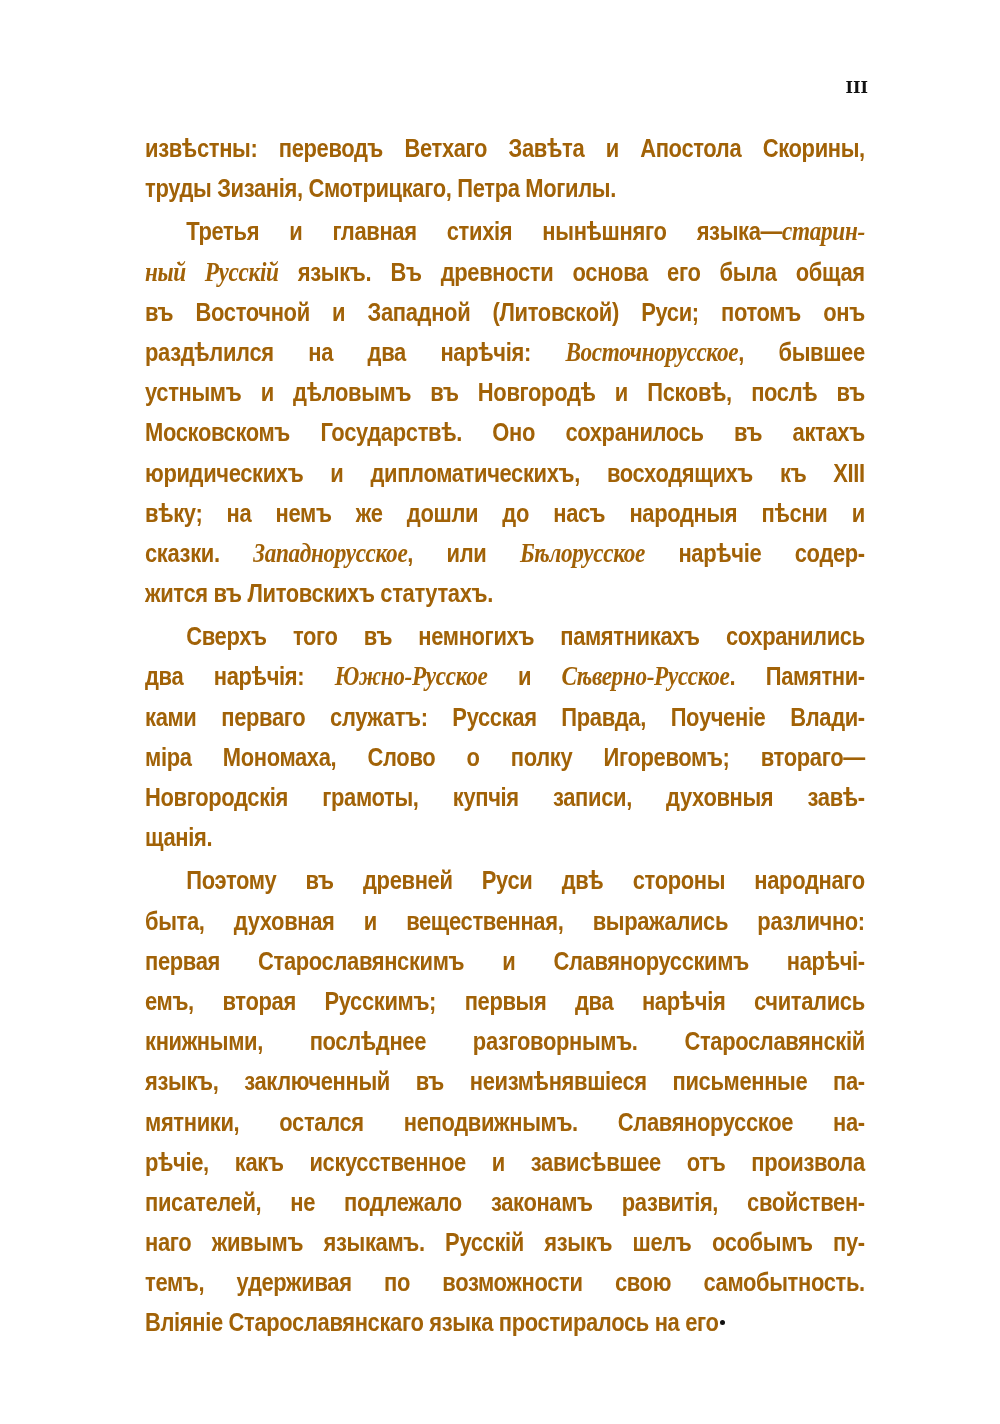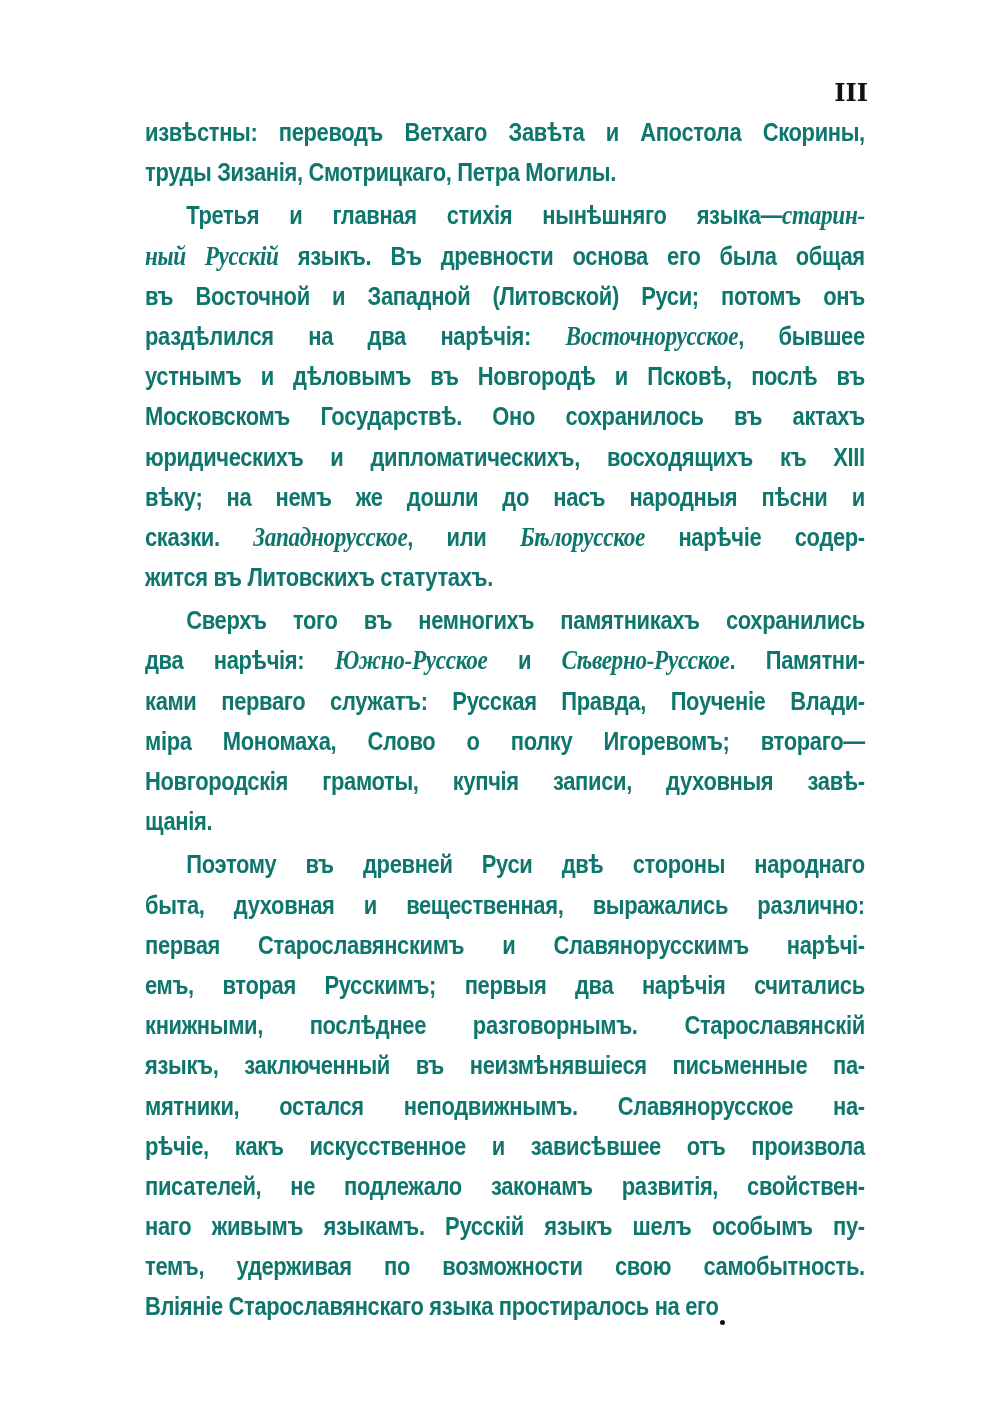--- a/index.html
+++ b/index.html
@@ -1,25 +1,25 @@
 <!DOCTYPE html>
 <html><head>
 <meta charset="utf-8">
 <style>
   html, body { margin: 0; padding: 0; background: #ffffff; }
   body { width: 1000px; height: 1424px; position: relative; overflow: hidden; }
   .page { position: absolute; left: 0; top: 0; width: 1000px; height: 1424px; background: #fff; }
   .page-number {
     position: absolute; top: 78px; right: 132px;
-    font-family: "DejaVu Serif", serif; font-weight: bold; font-size: 24px; color: #111;
+    font-family: "DejaVu Serif", serif; font-weight: bold; font-size: 16px; color: #111;
   }
   .text {
-    position: absolute; left: 145px; top: 112px; width: 720px;
+    position: absolute; left: 145px; top: 128px; width: 720px;
     font-family: "Liberation Sans", sans-serif; font-weight: bold;
-    font-size: 25.5px; color: #0f766e; letter-spacing: -0.4px;
+    font-size: 25.5px; color: #a16207; letter-spacing: -0.4px;
   }
   .line {
     height: 40.2px; line-height: 40.2px; white-space: nowrap;
     text-align: justify; text-align-last: justify;
     transform: scaleX(0.86); transform-origin: left center; width: 837px;
   }
   .line.last { text-align-last: left; }
   .line.indent { padding-left: 48px; width: 789px; }
   .gap { height: 3px; }
   em { font-family: "Liberation Serif", serif; font-style: italic; font-weight: bold; font-size: 27px; }

